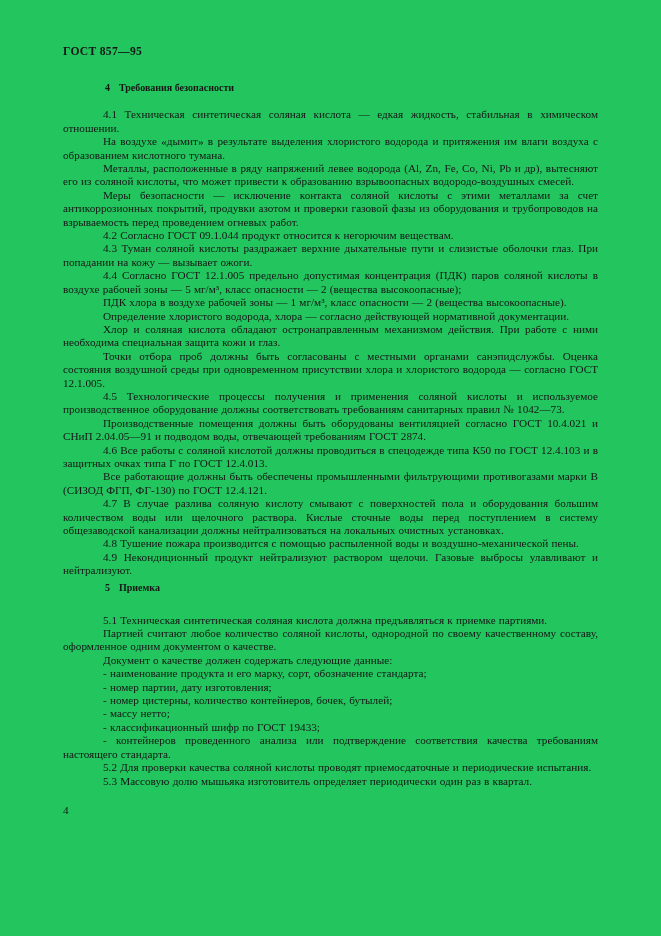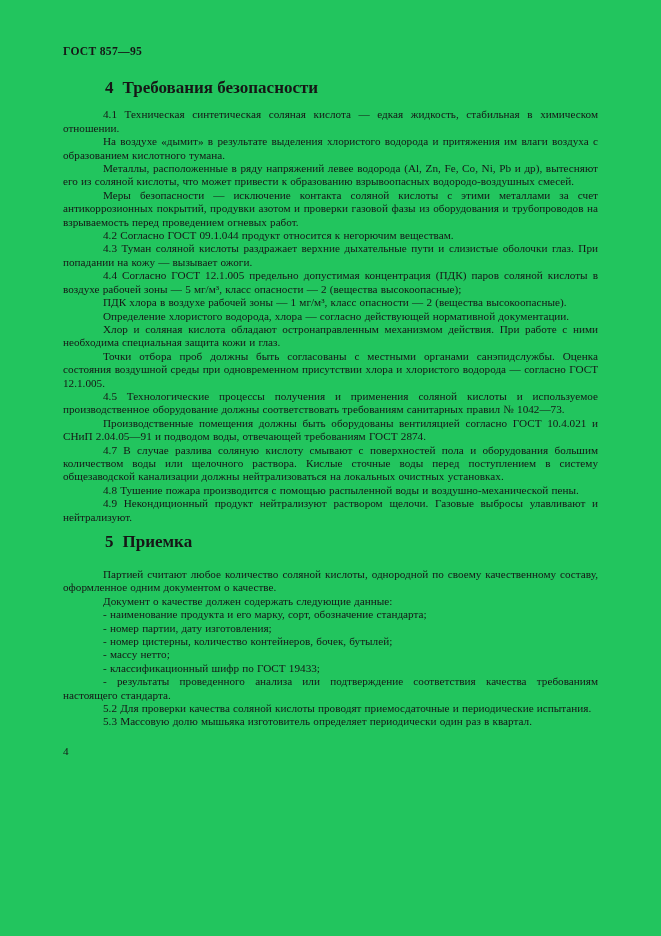--- a/index.html
+++ b/index.html
@@ -25,27 +25,27 @@
     top: 45px;
     width: 535px;
   }
   .doc-header {
     font-weight: bold;
     font-size: 11.6px;
     letter-spacing: 0.3px;
     margin: 0 0 23px 0;
   }
   h2.sec-h {
-    font-size: 17px;
+    font-size: 10px;
     font-weight: bold;
     margin: 0 0 13px 42px;
     line-height: 14px;
   }
   h2.sec-h.second {
-    margin-top: 11px;
+    margin-top: 3px;
     margin-bottom: 19px;
   }
   h2.sec-h .sec-num {
     margin-right: 9px;
   }
   p.para {
     margin: 0;
     text-align: justify;
     text-indent: 40px;
     word-spacing: 0.4px;
@@ -73,35 +73,38 @@
     <p class="para">Меры безопасности — исключение контакта соляной кислоты с этими металлами за счет антикоррозионных покрытий, продувки азотом и проверки газовой фазы из оборудования и трубопроводов на взрываемость перед проведением огневых работ.</p>
     <p class="para">4.2 Согласно ГОСТ 09.1.044 продукт относится к негорючим веществам.</p>
     <p class="para">4.3 Туман соляной кислоты раздражает верхние дыхательные пути и слизистые оболочки глаз. При попадании на кожу — вызывает ожоги.</p>
     <p class="para">4.4 Согласно ГОСТ 12.1.005 предельно допустимая концентрация (ПДК) паров соляной кислоты в воздухе рабочей зоны — 5 мг/м³, класс опасности — 2 (вещества высокоопасные);</p>
     <p class="para">ПДК хлора в воздухе рабочей зоны — 1 мг/м³, класс опасности — 2 (вещества высокоопасные).</p>
     <p class="para">Определение хлористого водорода, хлора — согласно действующей нормативной документации.</p>
     <p class="para">Хлор и соляная кислота обладают остронаправленным механизмом действия. При работе с ними необходима специальная защита кожи и глаз.</p>
     <p class="para">Точки отбора проб должны быть согласованы с местными органами санэпидслужбы. Оценка состояния воздушной среды при одновременном присутствии хлора и хлористого водорода — согласно ГОСТ 12.1.005.</p>
     <p class="para">4.5 Технологические процессы получения и применения соляной кислоты и используемое производственное оборудование должны соответствовать требованиям санитарных правил № 1042—73.</p>
     <p class="para">Производственные помещения должны быть оборудованы вентиляцией согласно ГОСТ 10.4.021 и СНиП 2.04.05—91 и подводом воды, отвечающей требованиям ГОСТ 2874.</p>
+    <p class="para">4.6 Все работы с соляной кислотой должны проводиться в спецодежде типа К50 по ГОСТ 12.4.103 и в защитных очках типа Г по ГОСТ 12.4.013.</p>
+    <p class="para">Все работающие должны быть обеспечены промышленными фильтрующими противогазами марки В (СИЗОД ФГП, ФГ-130) по ГОСТ 12.4.121.</p>
     <p class="para">4.7 В случае разлива соляную кислоту смывают с поверхностей пола и оборудования большим количеством воды или щелочного раствора. Кислые сточные воды перед поступлением в систему общезаводской канализации должны нейтрализоваться на локальных очистных установках.</p>
     <p class="para">4.8 Тушение пожара производится с помощью распыленной воды и воздушно-механической пены.</p>
     <p class="para">4.9 Некондиционный продукт нейтрализуют раствором щелочи. Газовые выбросы улавливают и нейтрализуют.</p>
 
     <h2 class="sec-h second">
       <span class="sec-num">5</span><span class="sec-title">Приемка</span>
     </h2>
 
+    <p class="para">5.1 Техническая синтетическая соляная кислота должна предъявляться к приемке партиями.</p>
     <p class="para">Партией считают любое количество соляной кислоты, однородной по своему качественному составу, оформленное одним документом о качестве.</p>
     <p class="para">Документ о качестве должен содержать следующие данные:</p>
     <p class="para">- наименование продукта и его марку, сорт, обозначение стандарта;</p>
     <p class="para">- номер партии, дату изготовления;</p>
     <p class="para">- номер цистерны, количество контейнеров, бочек, бутылей;</p>
     <p class="para">- массу нетто;</p>
     <p class="para">- классификационный шифр по ГОСТ 19433;</p>
-    <p class="para">- результаты проведенного анализа или подтверждение соответствия качества требованиям настоящего стандарта.</p>
+    <p class="para">- контейнеров проведенного анализа или подтверждение соответствия качества требованиям настоящего стандарта.</p>
     <p class="para">5.2 Для проверки качества соляной кислоты проводят приемосдаточные и периодические испытания.</p>
     <p class="para">5.3 Массовую долю мышьяка изготовитель определяет периодически один раз в квартал.</p>
 
     <div class="page-number">4</div>
 
   </div>
 </div>
 
 </body></html>

